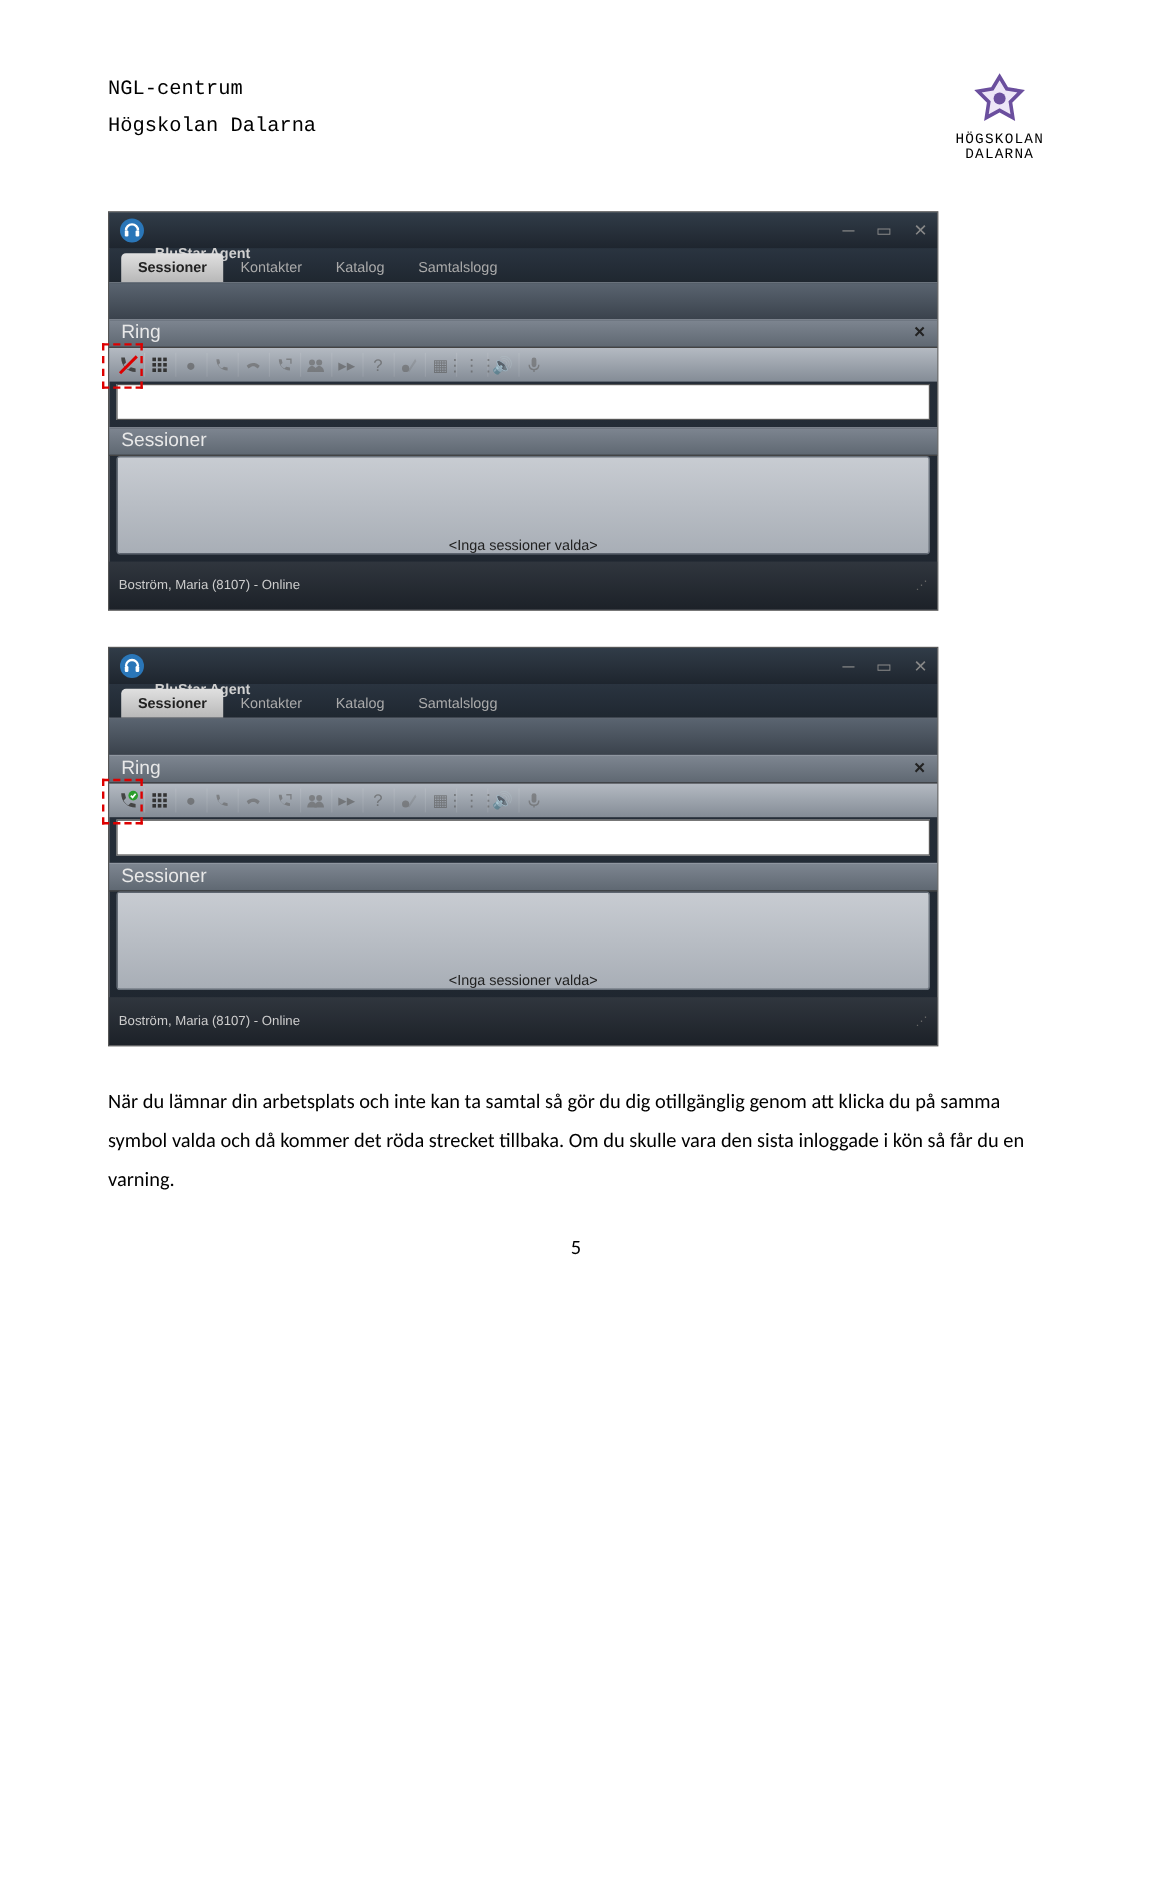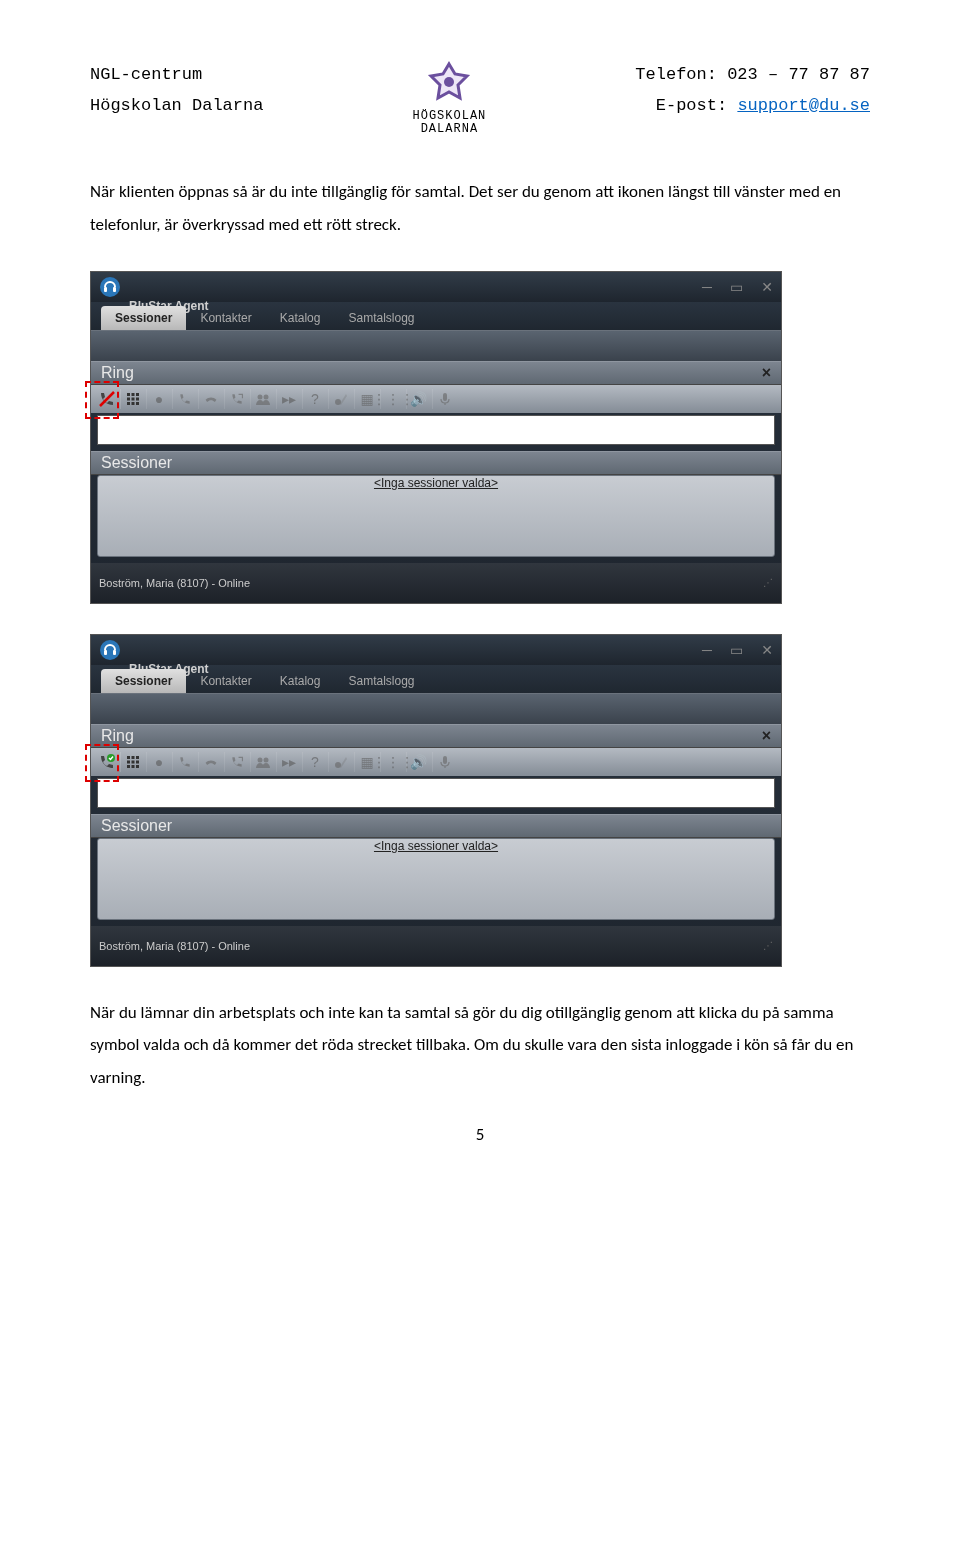--- a/index.html
+++ b/index.html
@@ -165,28 +165,27 @@
   .input-row {
     background: #fff;
     height: 28px;
     margin: 2px 6px 6px 6px;
     border: 1px solid #555;
   }
   .sessions-body {
     background: linear-gradient(#c8ccd2, #a8aeb6);
     height: 80px;
     display: flex;
-    align-items: flex-start;
+    align-items: flex-end;
     justify-content: center;
     color: #222;
     font-size: 12px;
     margin: 0 6px 6px 6px;
     border: 1px solid #6a727c;
     border-radius: 3px;
-    text-decoration: underline;
   }
   .status-bar {
     height: 40px;
     background: linear-gradient(#30363e, #1c2128);
     display: flex;
     align-items: center;
     padding: 0 8px;
     color: #ccc;
     font-size: 11px;
     justify-content: space-between;
@@ -218,31 +217,22 @@
             <path d="M24 4 L30 14 L42 16 L33 25 L35 38 L24 32 L13 38 L15 25 L6 16 L18 14 Z" fill="#ede6f7"></path>
             <circle cx="24" cy="22" r="5" fill="#6b4f9e" stroke="none"></circle>
           </g>
         </svg>
       </span>
       <div class="logo-text">
         <span>HÖGSKOLAN</span><br>
         <span>DALARNA</span>
       </div>
     </div>
-    <div class="header-right">
-      <div>
-        <span>Telefon: </span><span>023 – 77 87 87</span>
-      </div>
-      <div>
-        <span>E-post: </span><a class="email">support@du.se</a>
-      </div>
-    </div>
   </div>
 
-  <p class="paragraph">När klienten öppnas så är du inte tillgänglig för samtal. Det ser du genom att ikonen längst till vänster med en telefonlur, är överkryssad med ett rött streck.</p>
 
   <div class="screenshot">
     <div class="app-window">
       <div class="titlebar">
         <span class="app-icon">
           <svg width="22" height="22" viewBox="0 0 22 22">
               <circle cx="11" cy="11" r="10" fill="#2a76b8"></circle>
               <path d="M6 11 a5 5 0 0 1 10 0" fill="none" stroke="#fff" stroke-width="2"></path>
               <rect x="5" y="11" width="3" height="5" rx="1" fill="#fff"></rect>
               <rect x="14" y="11" width="3" height="5" rx="1" fill="#fff"></rect>

